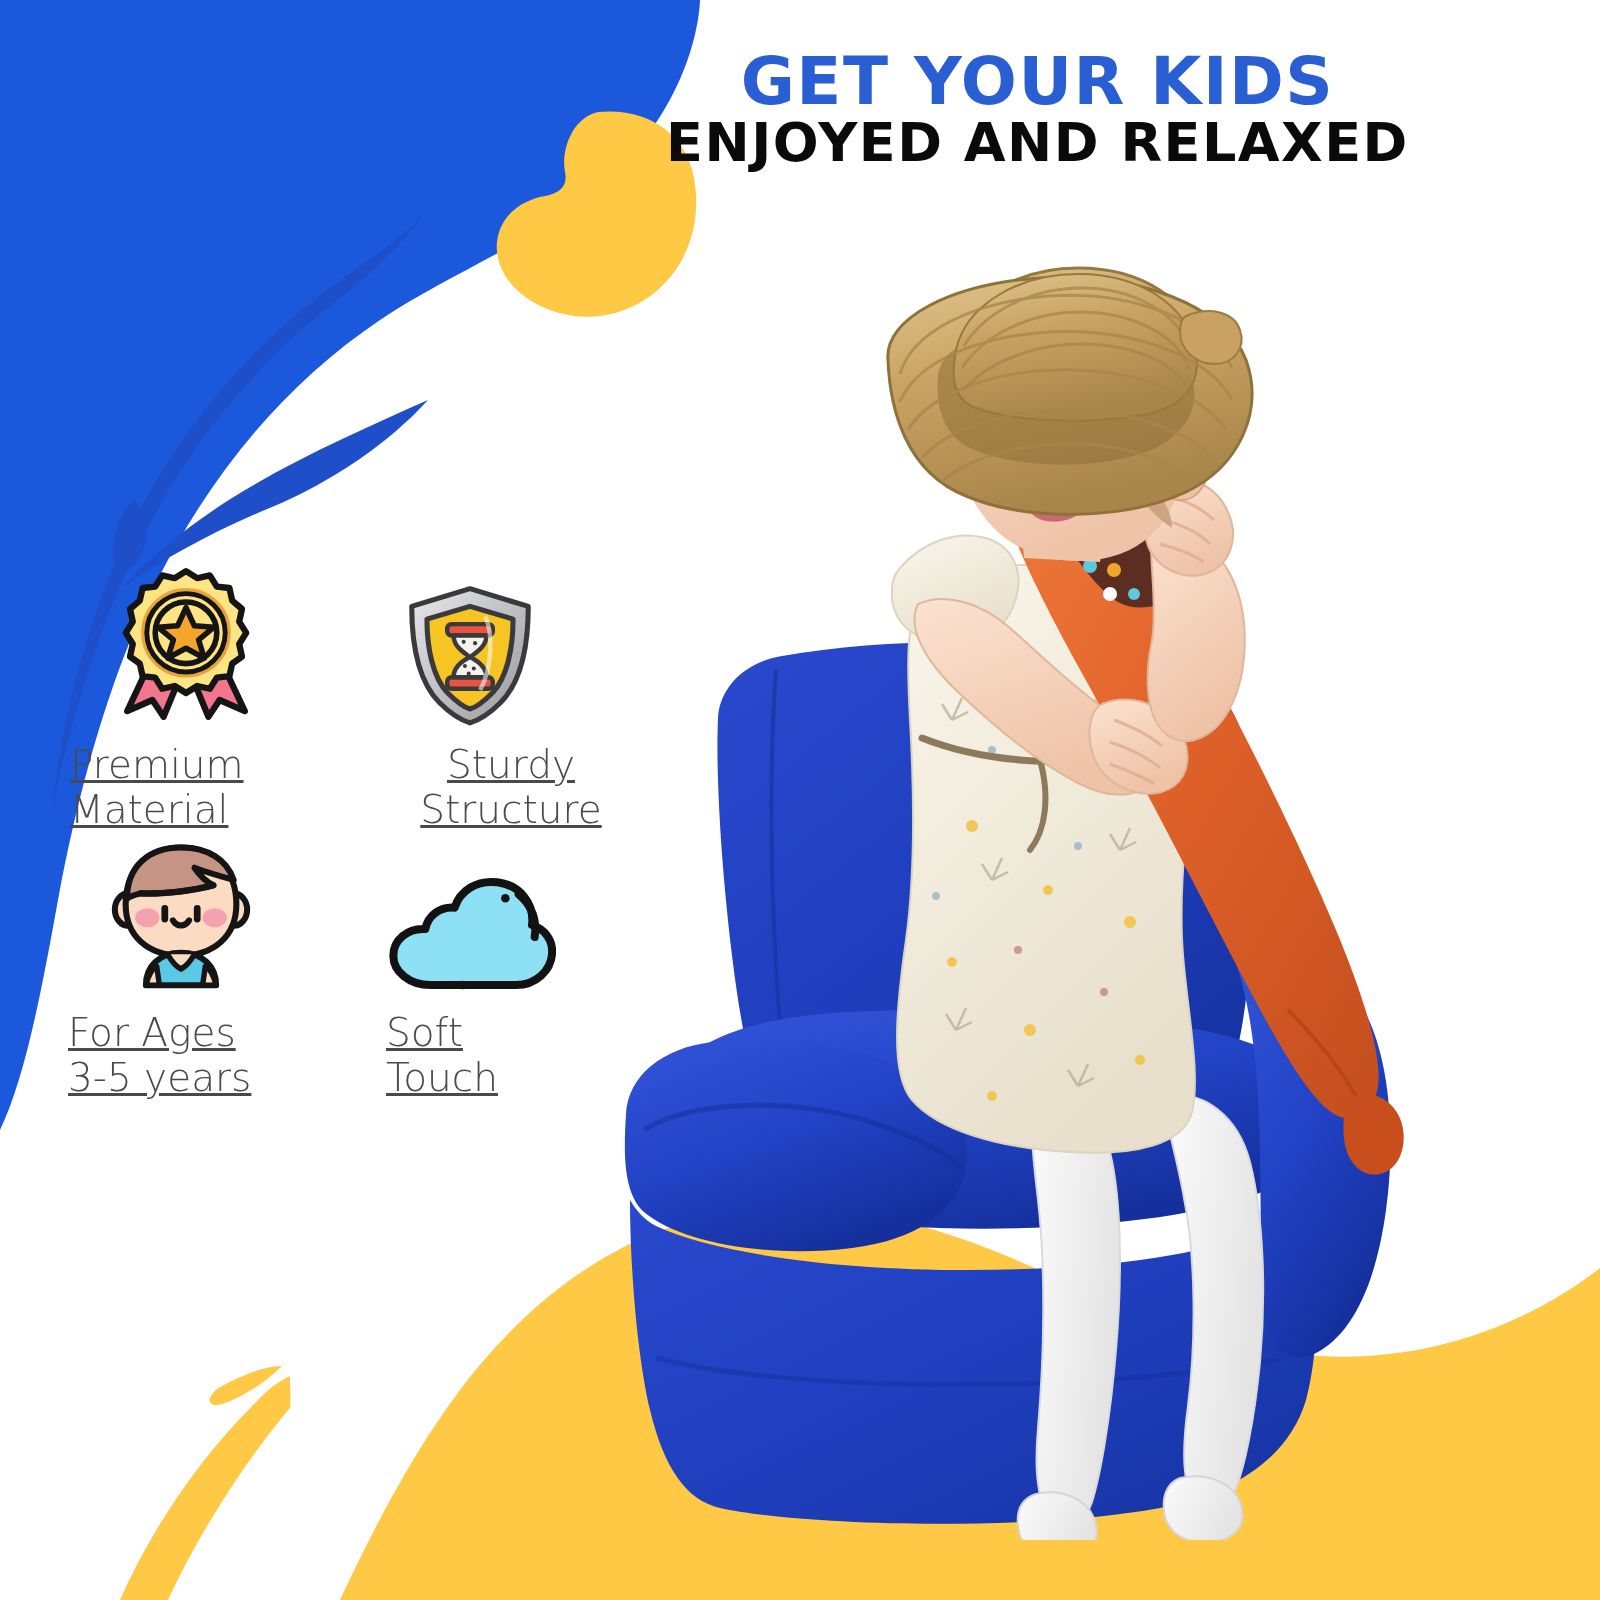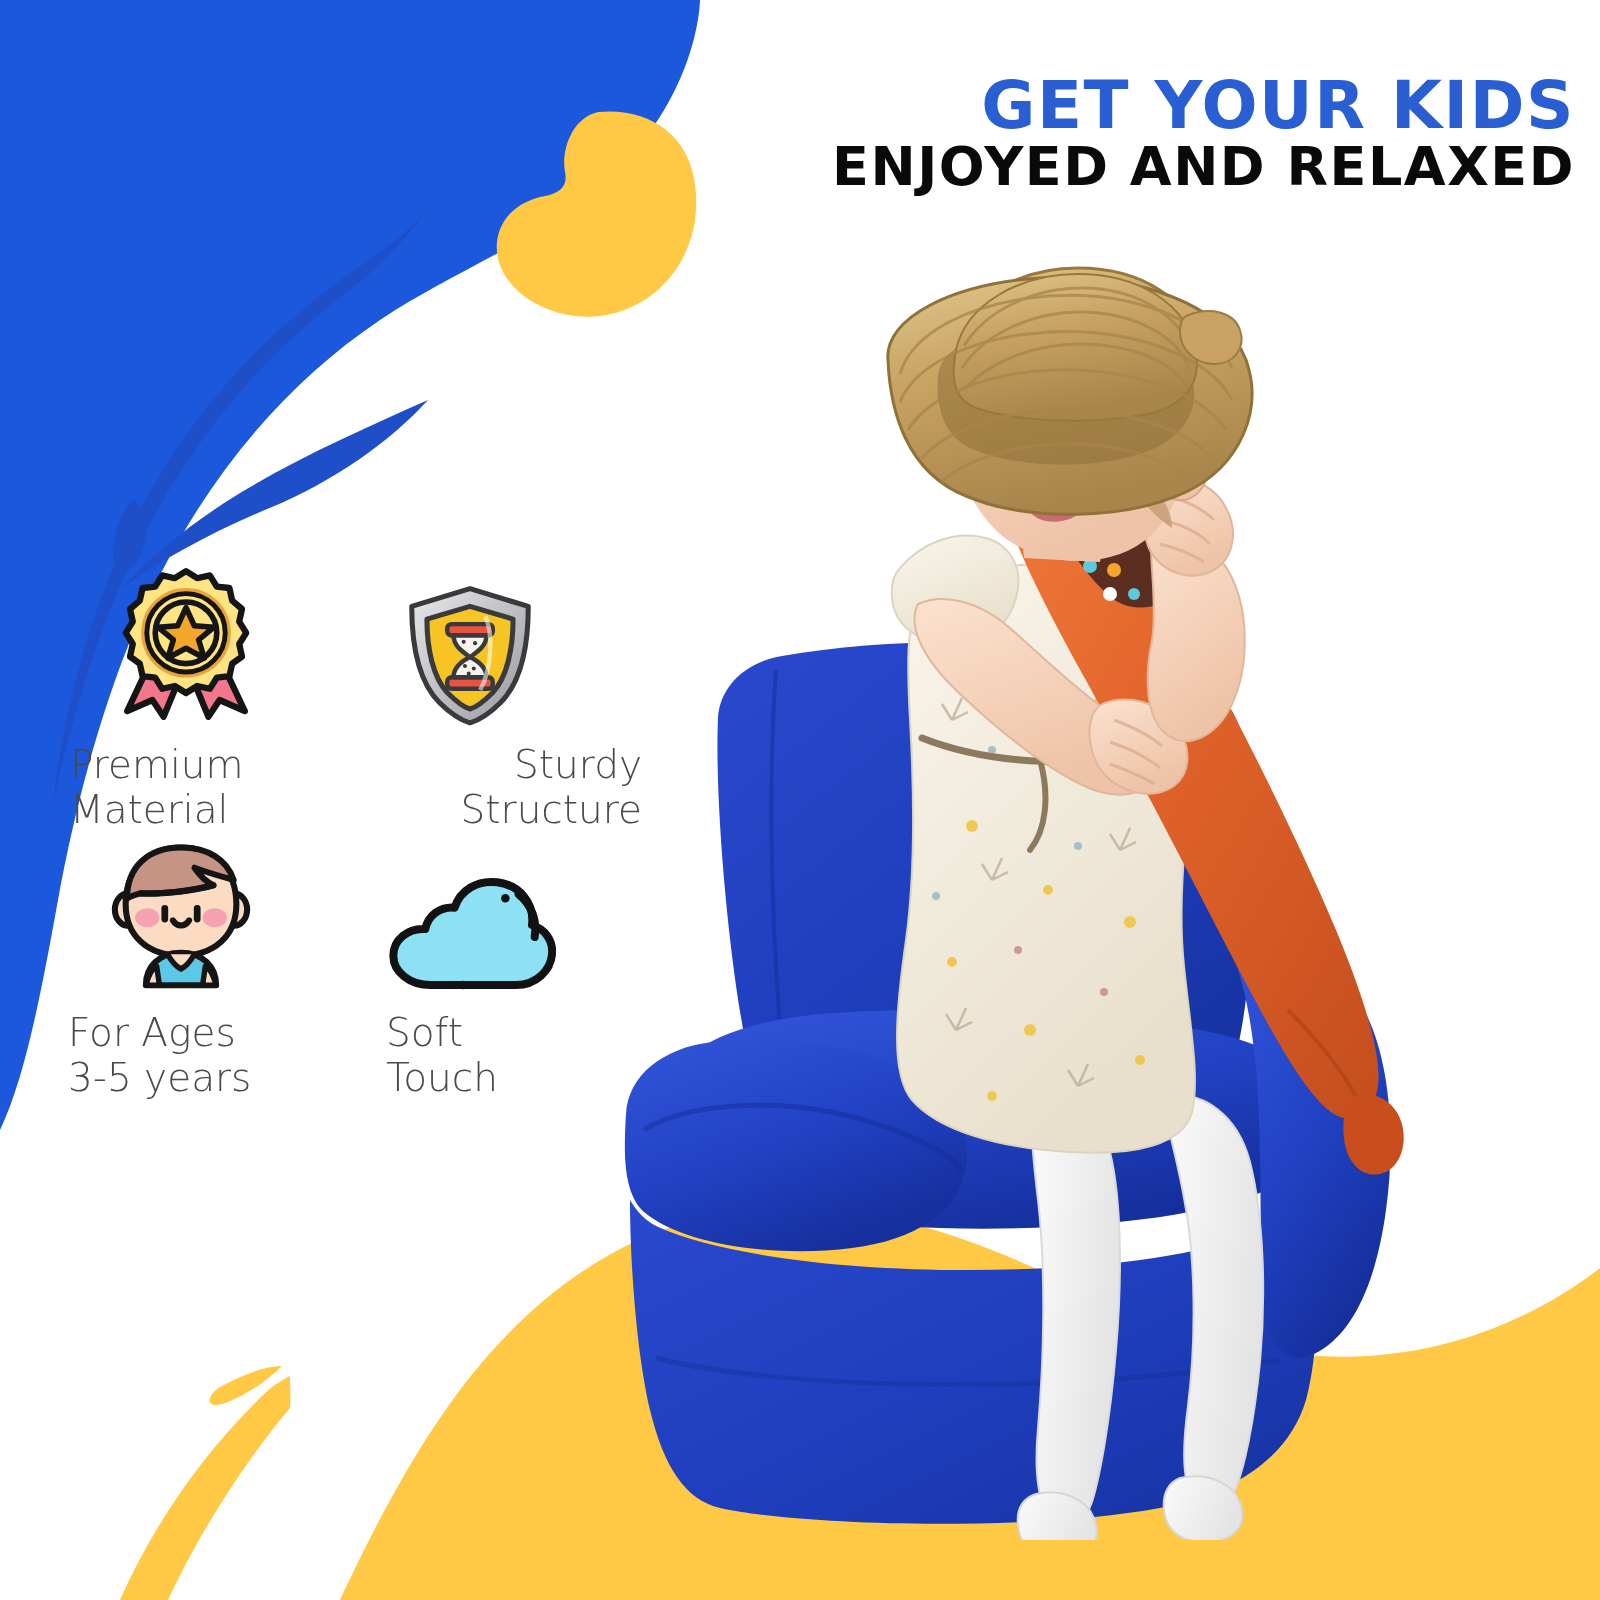--- a/index.html
+++ b/index.html
@@ -20,23 +20,22 @@
 
   
   #decor-bg { position:absolute; inset:0; width:1600px; height:1600px; }
 
   
   #headline {
     position:absolute;
     left:500px;
     top:48px;
     width:1075px;
-    text-align:right;
+    text-align:center;
     z-index:6;
-    margin-top:24px;
   }
   .hl-line {
     display:block;
     font-family:"DejaVu Sans", sans-serif;
     font-weight:bold;
     font-size:66px;
     line-height:1.02;
     letter-spacing:1.5px;
     white-space:nowrap;
   }
@@ -63,26 +62,27 @@
   }
   .feature-label {
     font-family:"DejaVu Sans", sans-serif;
     font-weight:300;
     font-size:39px;
     line-height:1.16;
     color:#4a4a4a;
     text-align:center;
     white-space:pre-line;
     margin-top:14px;
+    text-decoration:underline;
   }
   
   #feature-0 .feature-icon { justify-content:flex-start; padding-left:40px; }
   #feature-0 .feature-label { text-align:left; padding-left:8px; }
   #feature-1 .feature-icon { justify-content:flex-start; padding-left:32px; }
-  #feature-1 .feature-label { text-align:right; padding-left:18px; }
+  #feature-1 .feature-label { text-align:center; padding-left:18px; }
   #feature-2 .feature-icon { justify-content:flex-start; padding-left:38px; }
   #feature-2 .feature-label { text-align:left; padding-left:6px; }
   #feature-3 .feature-icon { justify-content:flex-start; padding-left:18px; }
   #feature-3 .feature-label { text-align:left; padding-left:24px; }
 
   
   #photo {
     position:absolute;
     left:600px;
     top:250px;

